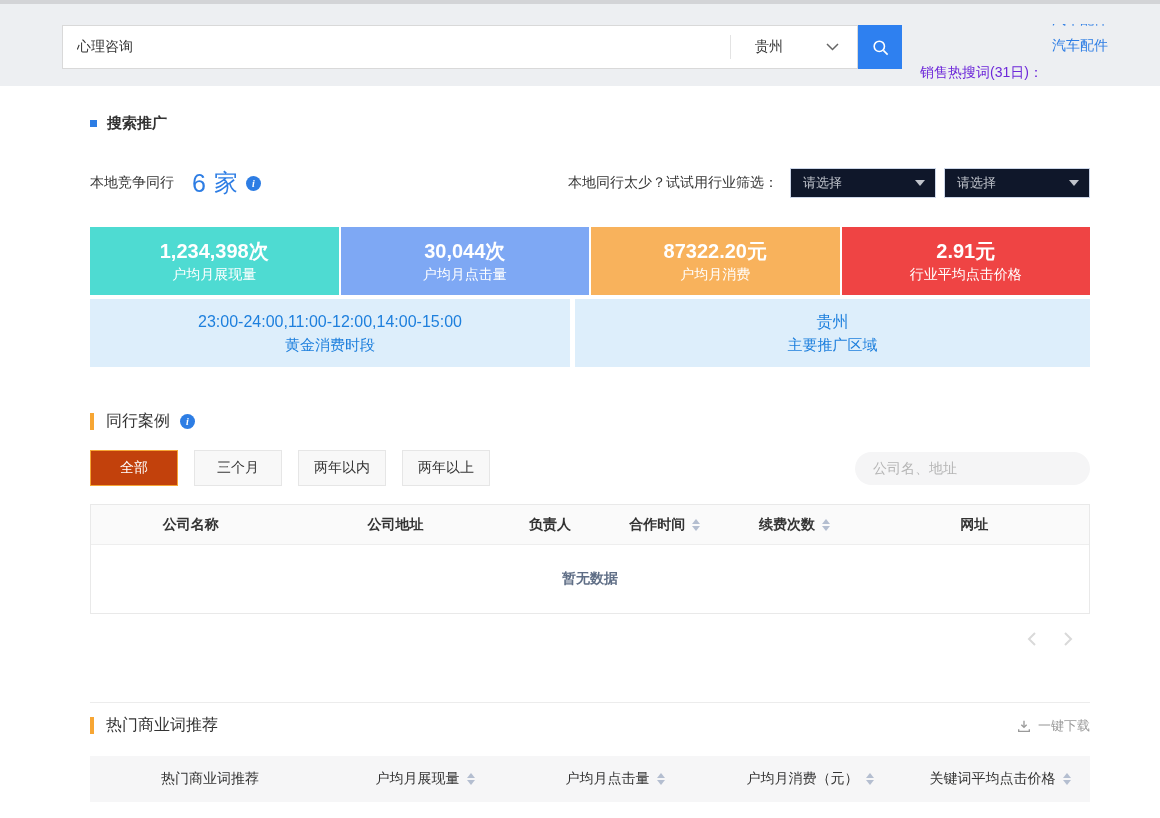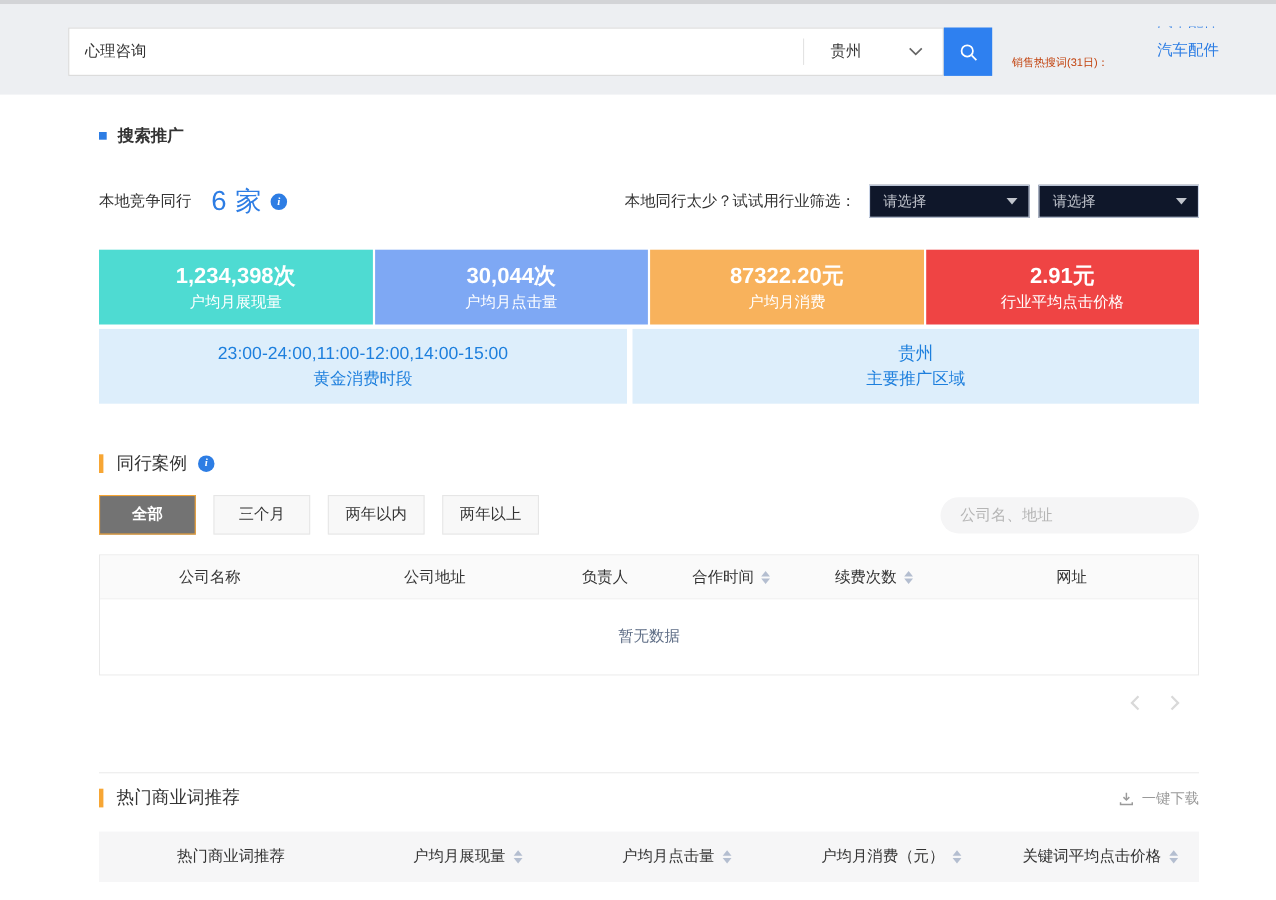--- a/index.html
+++ b/index.html
@@ -11,21 +11,21 @@
   .topstrip { height:4px; background:#d3d4d7; }
   .topbar { position:relative; height:82px; background:#edeff2; }
   .search-group { position:absolute; left:62px; top:21px; height:44px; display:flex; align-items:stretch; }
   .search-box { display:flex; align-items:stretch; width:796px; background:#fff; border:1px solid #d9d9d9; }
   .search-input { flex:1; border:none; outline:none; padding:0 14px; font-size:14px; color:#333; font-family:inherit; background:transparent; }
   .search-divider { width:1px; background:#e3e3e3; margin:9px 0; }
   .region-select { width:126px; display:flex; align-items:center; justify-content:space-between; padding:0 18px 0 24px; cursor:pointer; }
   .region-label { font-size:14px; color:#333; }
   .search-btn { width:44px; background:#2e80f0; display:flex; align-items:center; justify-content:center; color:#fff; cursor:pointer; }
   .search-btn svg { width:19px; height:19px; }
-  .hot-label { position:absolute; left:920px; top:46px; font-size:10px; color:#c2410c; }
+  .hot-label { position:absolute; left:920px; top:60px; font-size:14px; color:#6d28d9; }
   .hot-carousel { position:absolute; left:1052px; top:20px; height:48px; width:100px; overflow:hidden; }
   .hot-item { height:26px; line-height:26px; font-size:14px; color:#2d7de4; cursor:pointer; white-space:nowrap; }
   .hot-item.clipped { margin-top:-18px; }
 
   
   .content { width:1000px; margin-left:90px; }
 
   .promo-header { display:flex; align-items:center; gap:10px; margin-top:28px; }
   .promo-bullet { width:7px; height:7px; background:#2d7de4; }
   .promo-title { font-size:15px; font-weight:600; color:#333; }
@@ -58,28 +58,28 @@
 
   .section-title-row { display:flex; align-items:center; gap:12px; }
   .section-bar { width:4px; height:17px; background:#f7a634; }
   .section-title { font-size:16px; font-weight:500; color:#333; }
 
   .cases-title { margin-top:44px; }
 
   .filters-row { display:flex; align-items:center; margin-top:18px; }
   .filter-btn { width:88px; height:36px; margin-right:16px; display:flex; align-items:center; justify-content:center;
                 font-size:14px; color:#333; background:#f8f8f8; border:1px solid #e6e6e6; cursor:pointer; }
-  .filter-btn.active { background:#737373; border-color:#f7a634; color:#fff;font-weight:bold; }
+  .filter-btn.active { background:#c2410c; border-color:#f7a634; color:#fff; }
   .pill-search { margin-left:auto; width:235px; height:33px; border-radius:17px; background:#f5f5f6;
                  display:flex; align-items:center; padding:0 14px 0 18px;gap:22px; }
   .pill-input { flex:1; border:none; outline:none; background:transparent; font-size:14px; color:#333; font-family:inherit; }
   .pill-input::placeholder { color:#b5b5b5; }
   .pill-search svg { width:16px; height:16px; color:#8a8a8a; }
 
-  .table1 { margin-top:18px; border:1px solid #e9e9e9; }
+  .table1 { margin-top:18px; border:1px solid #e9e9e9;font-weight:bold; }
   .thead { display:flex; align-items:center; background:#fafafa; height:40px; border-bottom:1px solid #eee; }
   .th { display:flex; align-items:center; justify-content:center; font-size:14px; color:#333; }
   .caret-group { display:inline-flex; flex-direction:column; gap:2px; margin-left:7px; }
   .caret-up { width:0; height:0; border-left:4px solid transparent; border-right:4px solid transparent; border-bottom:5px solid #b4bed0; }
   .caret-down { width:0; height:0; border-left:4px solid transparent; border-right:4px solid transparent; border-top:5px solid #b4bed0; }
   .t1c1{width:20%;} .t1c2{width:21%;} .t1c3{width:10%;} .t1c4{width:13%;} .t1c5{width:13%;} .t1c6{width:23%;text-align:center;}
   .empty-row { height:68px; display:flex; align-items:center; justify-content:center; background:#fff; }
   .empty-text { font-size:14px; color:#5f6e86; }
 
   .pagination { display:flex; justify-content:flex-end; gap:16px; margin-top:16px; padding-right:14px; }

